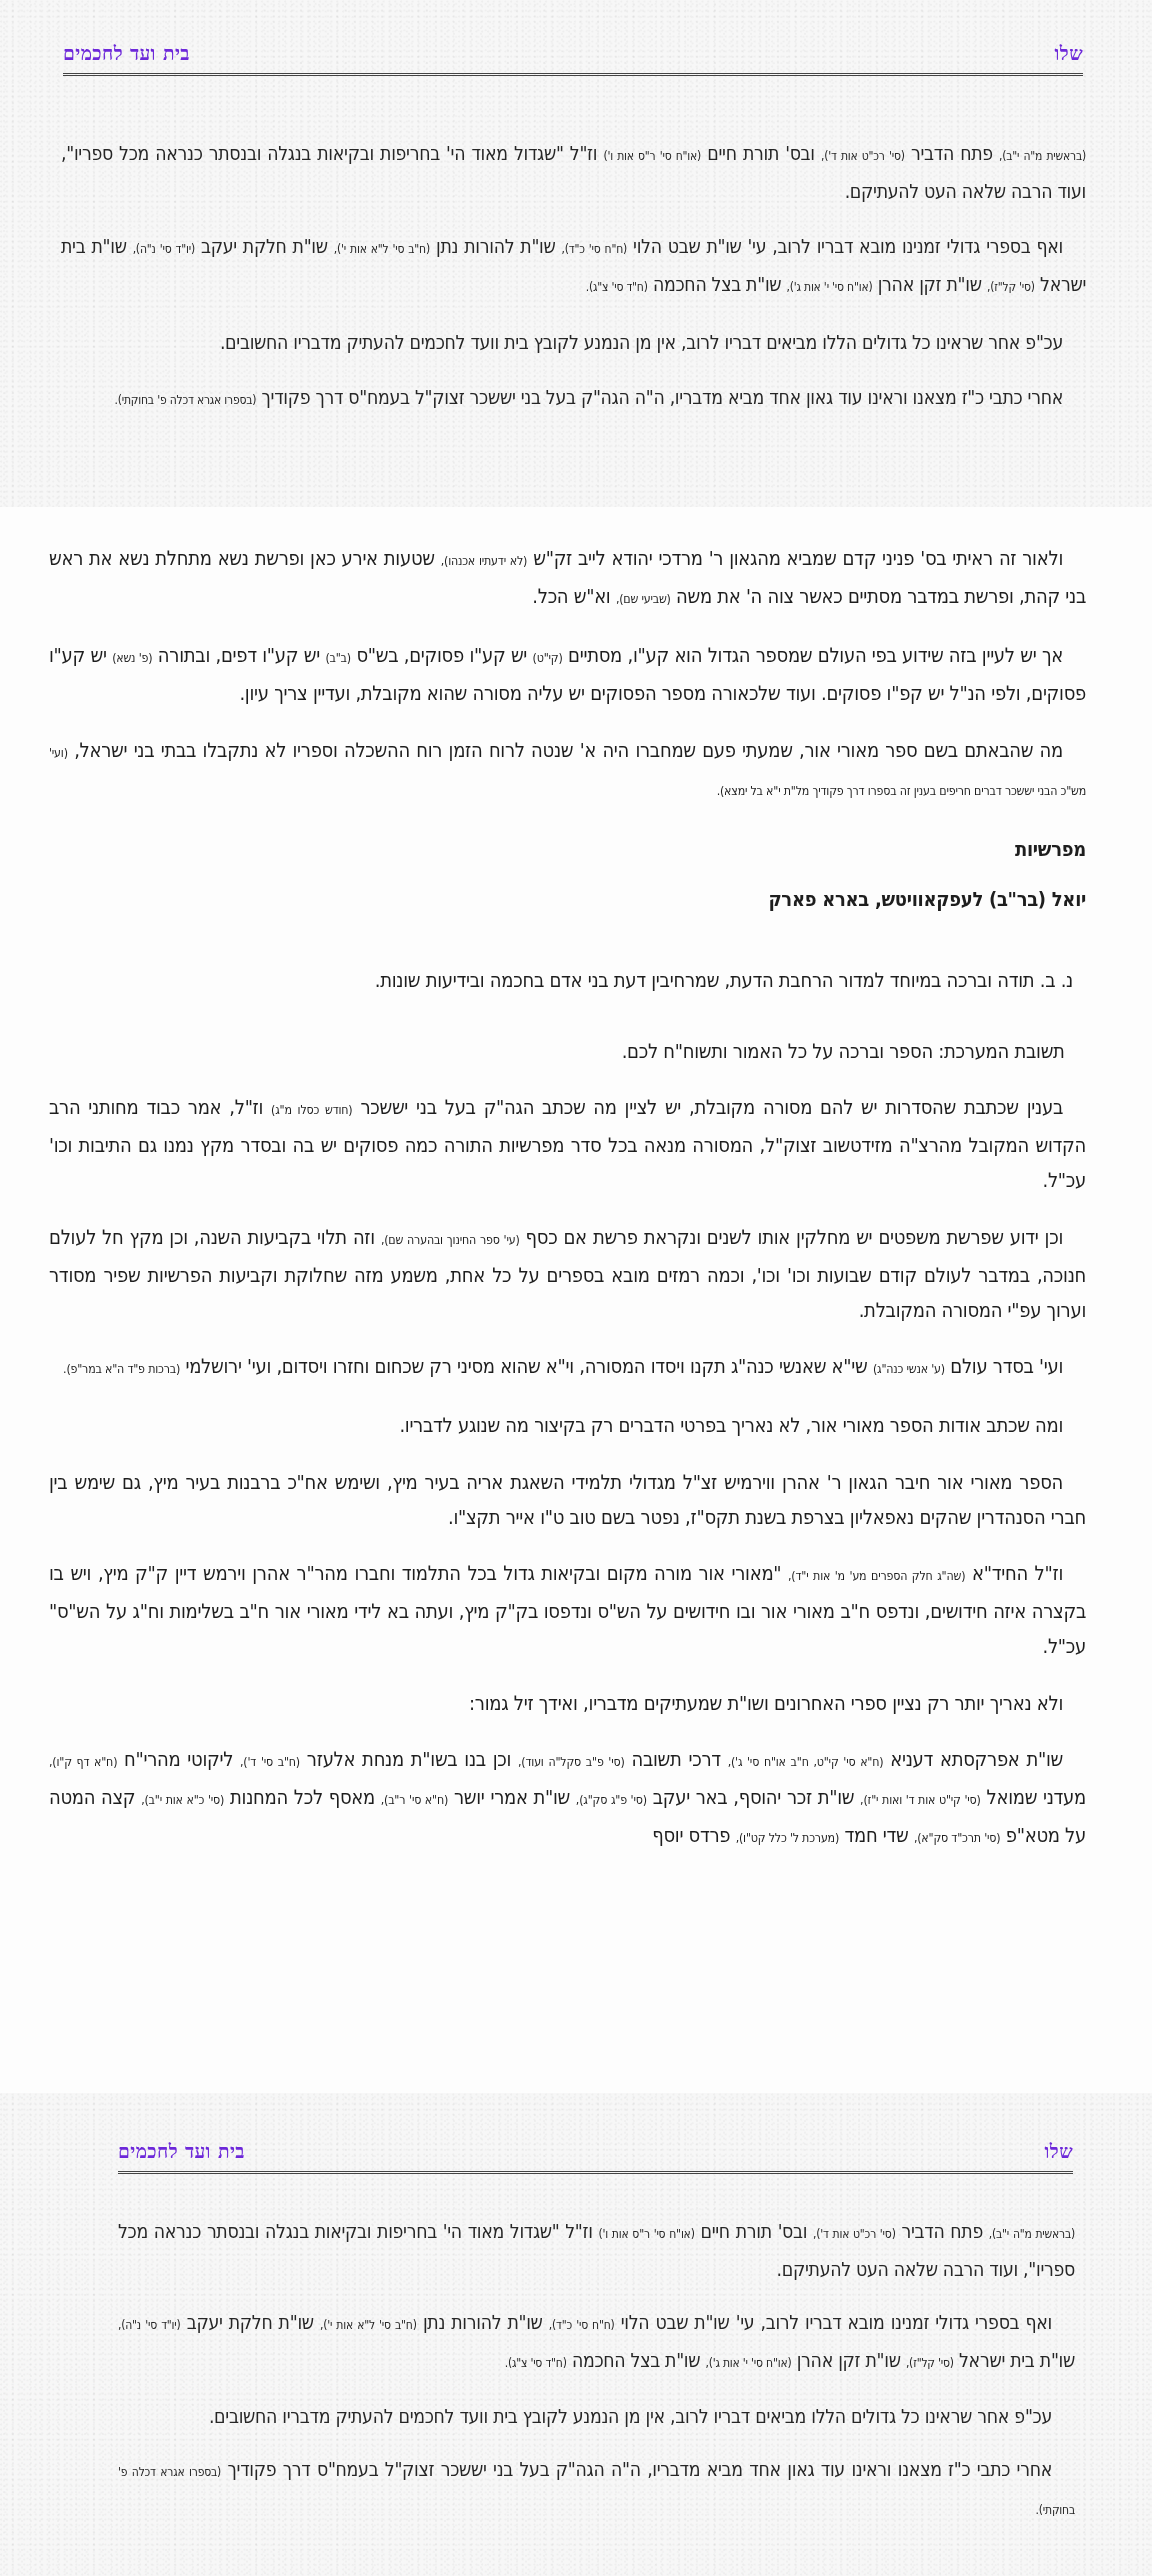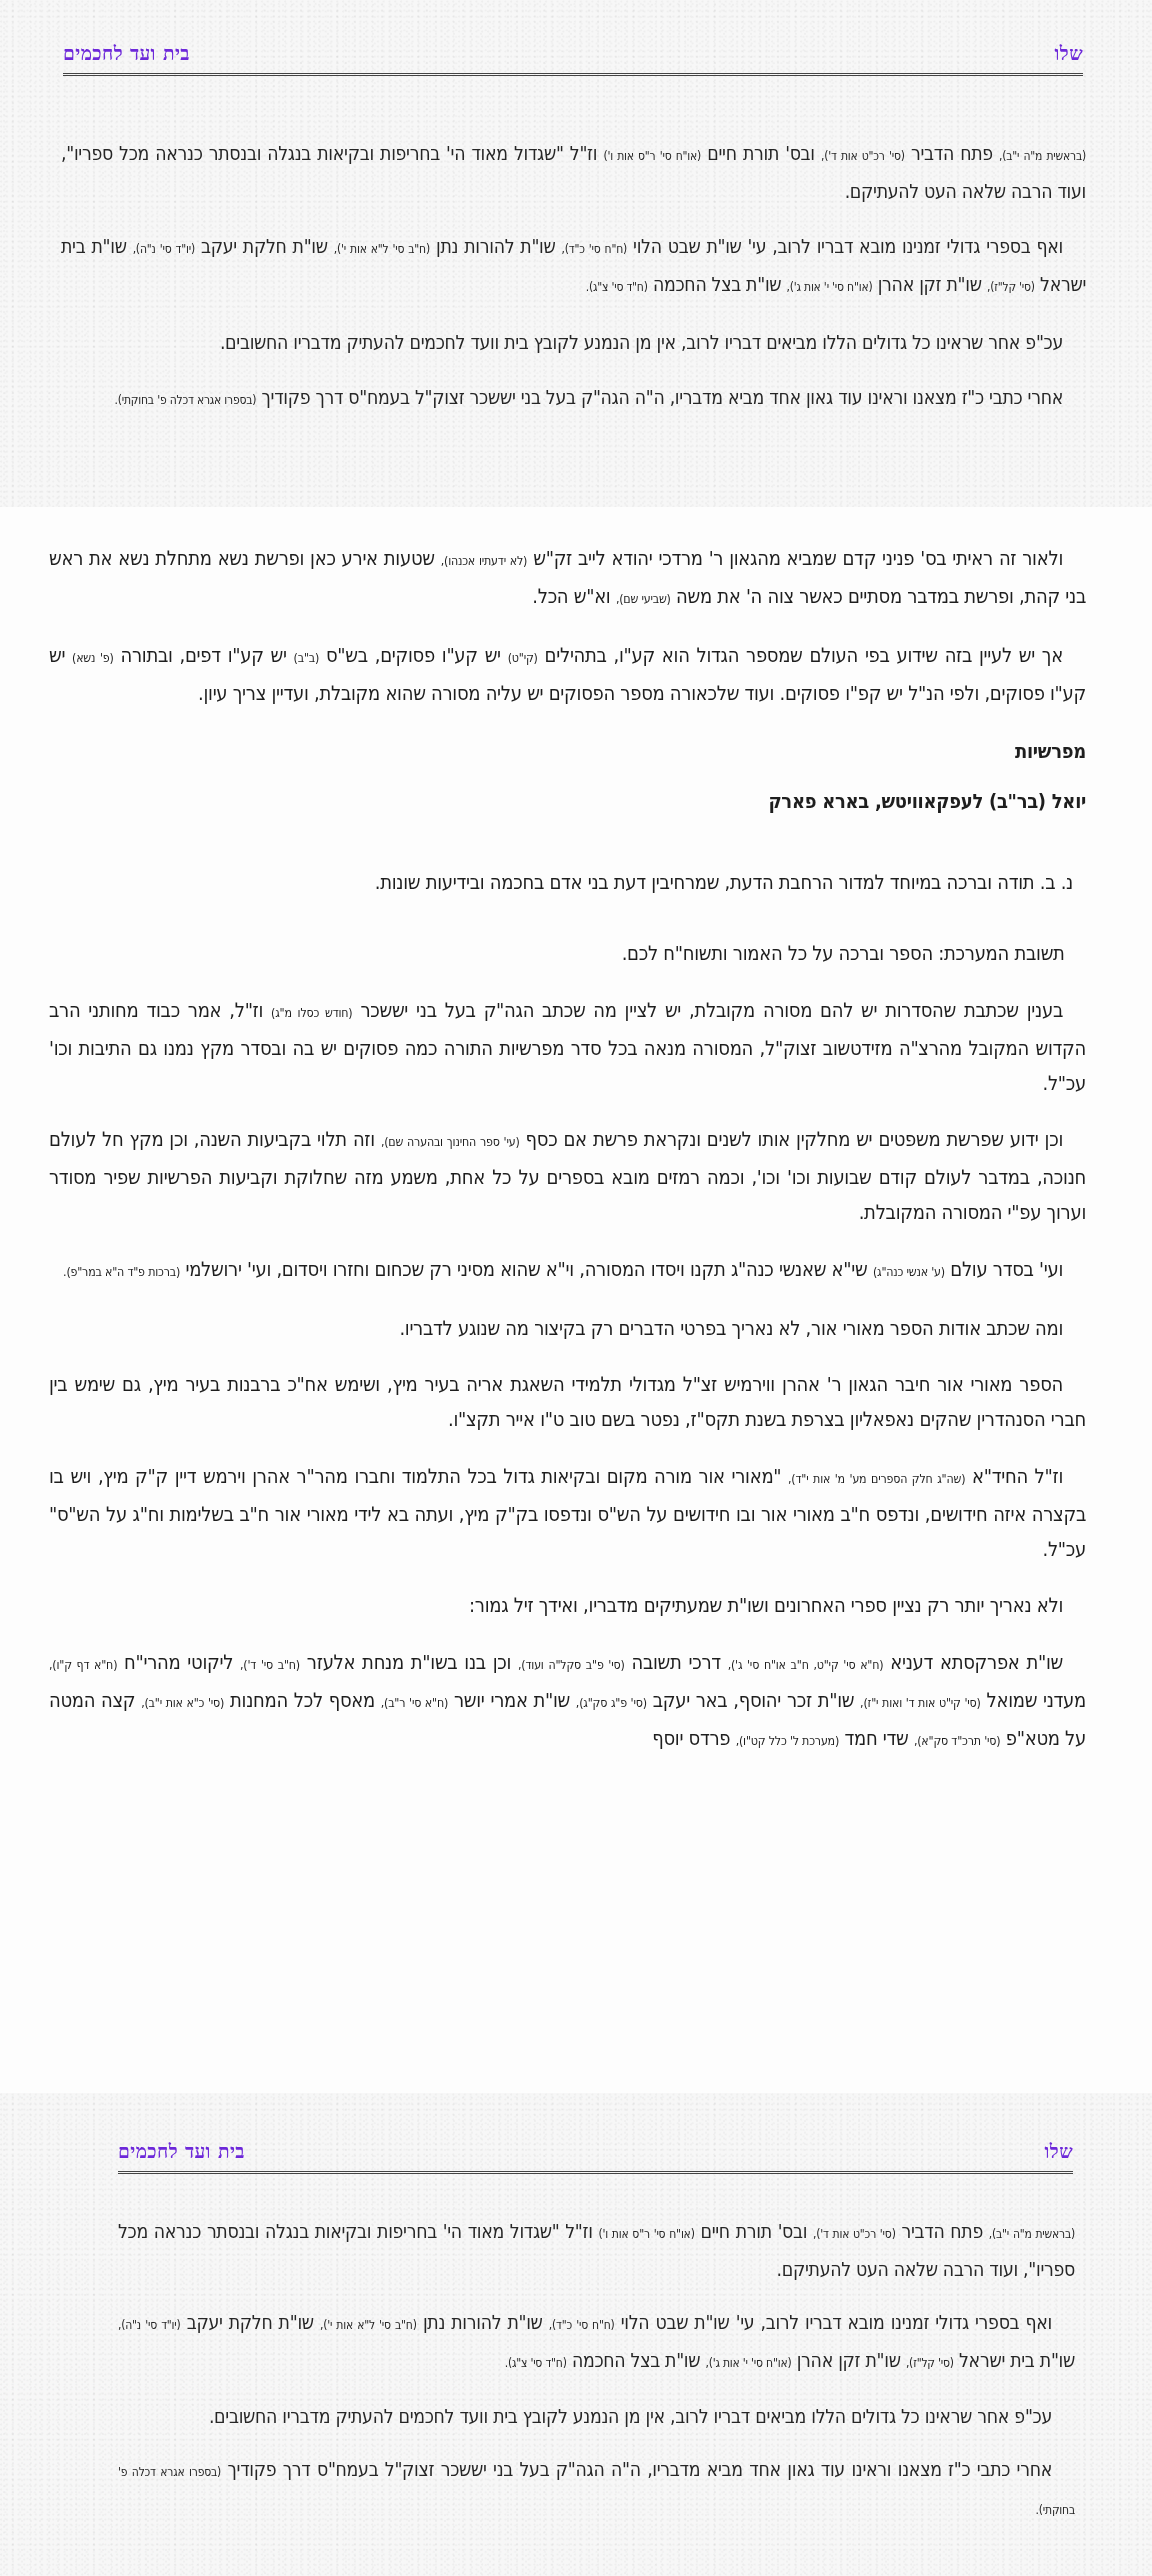--- a/index.html
+++ b/index.html
@@ -97,21 +97,22 @@
 
 <div class="block b1">
   <p class="noindent"><span class="small">(בראשית מ"ה י"ב),</span><span> פתח הדביר </span><span class="small">(סי' רכ"ט אות ד'),</span><span> ובס' תורת חיים </span><span class="small">(או"ח סי' ר"ס אות ו')</span><span> וז"ל "שגדול מאוד הי' בחריפות ובקיאות בנגלה ובנסתר כנראה מכל ספריו", ועוד הרבה שלאה העט להעתיקם.</span></p>
   <p><span>ואף בספרי גדולי זמנינו מובא דבריו לרוב, עי' שו"ת שבט הלוי </span><span class="small">(ח"ח סי' כ"ד),</span><span> שו"ת להורות נתן </span><span class="small">(ח"ב סי' ל"א אות י'),</span><span> שו"ת חלקת יעקב </span><span class="small">(יו"ד סי' נ"ה),</span><span> שו"ת בית ישראל </span><span class="small">(סי' קל"ז),</span><span> שו"ת זקן אהרן </span><span class="small">(או"ח סי' י' אות ג'),</span><span> שו"ת בצל החכמה </span><span class="small">(ח"ד סי' צ"ג).</span></p>
   <p><span>עכ"פ אחר שראינו כל גדולים הללו מביאים דבריו לרוב, אין מן הנמנע לקובץ בית וועד לחכמים להעתיק מדבריו החשובים.</span></p>
   <p><span>אחרי כתבי כ"ז מצאנו וראינו עוד גאון אחד מביא מדבריו, ה"ה הגה"ק בעל בני יששכר זצוק"ל בעמח"ס דרך פקודיך </span><span class="small">(בספרו אגרא דכלה פ' בחוקתי).</span></p>
 </div>
 
 <div class="block b2">
   <p class="spacer-top"><span>ולאור זה ראיתי בס' פניני קדם שמביא מהגאון ר' מרדכי יהודא לייב זק"ש </span><span class="small">(לא ידעתיו אכנהו),</span><span> שטעות אירע כאן ופרשת נשא מתחלת נשא את ראש בני קהת, ופרשת במדבר מסתיים כאשר צוה ה' את משה </span><span class="small">(שביעי שם),</span><span> וא"ש הכל.</span></p>
-  <p><span>אך יש לעיין בזה שידוע בפי העולם שמספר הגדול הוא קע"ו, בתהילים </span><span class="small">(קי"ט)</span><span> יש קע"ו פסוקים, בש"ס </span><span class="small">(ב"ב)</span><span> יש קע"ו דפים, ובתורה </span><span class="small">(פ' נשא)</span><span> יש קע"ו פסוקים, ולפי הנ"ל יש קפ"ו פסוקים. ועוד שלכאורה מספר הפסוקים יש עליה מסורה שהוא מקובלת, ועדיין צריך עיון.</span></p>
+  <p><span>אך יש לעיין בזה שידוע בפי העולם שמספר הגדול הוא קע"ו, מסתיים </span><span class="small">(קי"ט)</span><span> יש קע"ו פסוקים, בש"ס </span><span class="small">(ב"ב)</span><span> יש קע"ו דפים, ובתורה </span><span class="small">(פ' נשא)</span><span> יש קע"ו פסוקים, ולפי הנ"ל יש קפ"ו פסוקים. ועוד שלכאורה מספר הפסוקים יש עליה מסורה שהוא מקובלת, ועדיין צריך עיון.</span></p>
+  <p><span>מה שהבאתם בשם ספר מאורי אור, שמעתי פעם שמחברו היה א' שנטה לרוח הזמן רוח ההשכלה וספריו לא נתקבלו בבתי בני ישראל, </span><span class="small">(ועי' מש"כ הבני יששכר דברים חריפים בענין זה בספרו דרך פקודיך מל"ת י"א בל ימצא).</span></p>
 
   <p class="sig" style="margin-top:23px;">מפרשיות</p>
   <p class="sig name">יואל (בר"ב) לעפקאוויטש, בארא פארק</p>
   <p class="noindent" style="padding-right:13px; margin-bottom:36px;">נ. ב. תודה וברכה במיוחד למדור הרחבת הדעת, שמרחיבין דעת בני אדם בחכמה ובידיעות שונות.</p>
 
   <p style="padding-right:21.4px; text-indent:0;">
     <span class="bold">תשובת המערכת:</span><span> הספר וברכה על כל האמור ותשוח"ח לכם.</span>
   </p>
   <p><span>בענין שכתבת שהסדרות יש להם מסורה מקובלת, יש לציין מה שכתב הגה"ק בעל בני יששכר </span><span class="small">(חודש כסלו מ"ג)</span><span> וז"ל, אמר כבוד מחותני הרב הקדוש המקובל מהרצ"ה מזידטשוב זצוק"ל, המסורה מנאה בכל סדר מפרשיות התורה כמה פסוקים יש בה ובסדר מקץ נמנו גם התיבות וכו' עכ"ל.</span></p>
   <p><span>וכן ידוע שפרשת משפטים יש מחלקין אותו לשנים ונקראת פרשת אם כסף </span><span class="small">(עי' ספר החינוך ובהערה שם),</span><span> וזה תלוי בקביעות השנה, וכן מקץ חל לעולם חנוכה, במדבר לעולם קודם שבועות וכו' וכו', וכמה רמזים מובא בספרים על כל אחת, משמע מזה שחלוקת וקביעות הפרשיות שפיר מסודר וערוך עפ"י המסורה המקובלת.</span></p>

